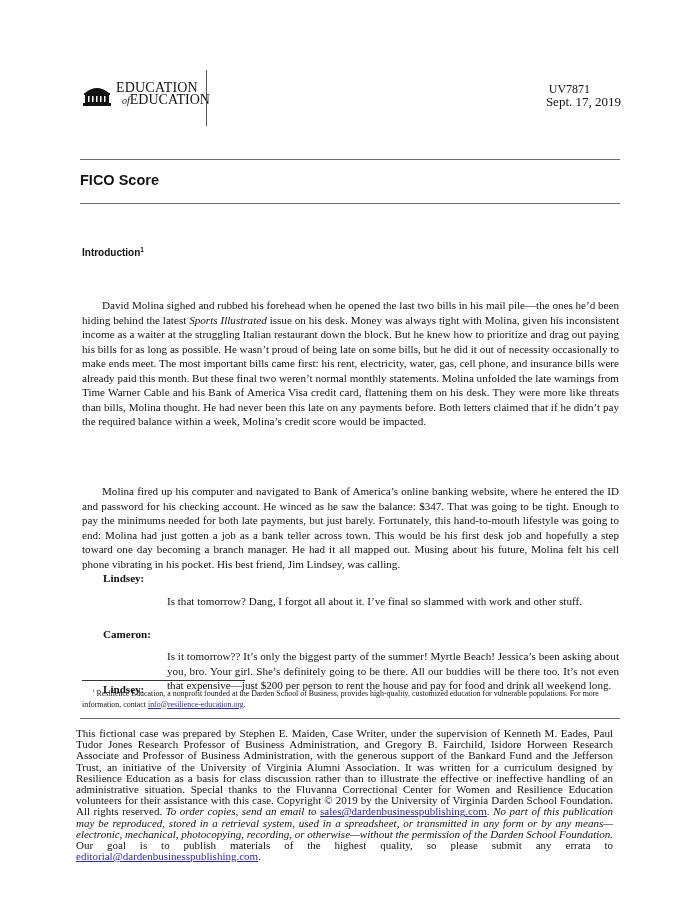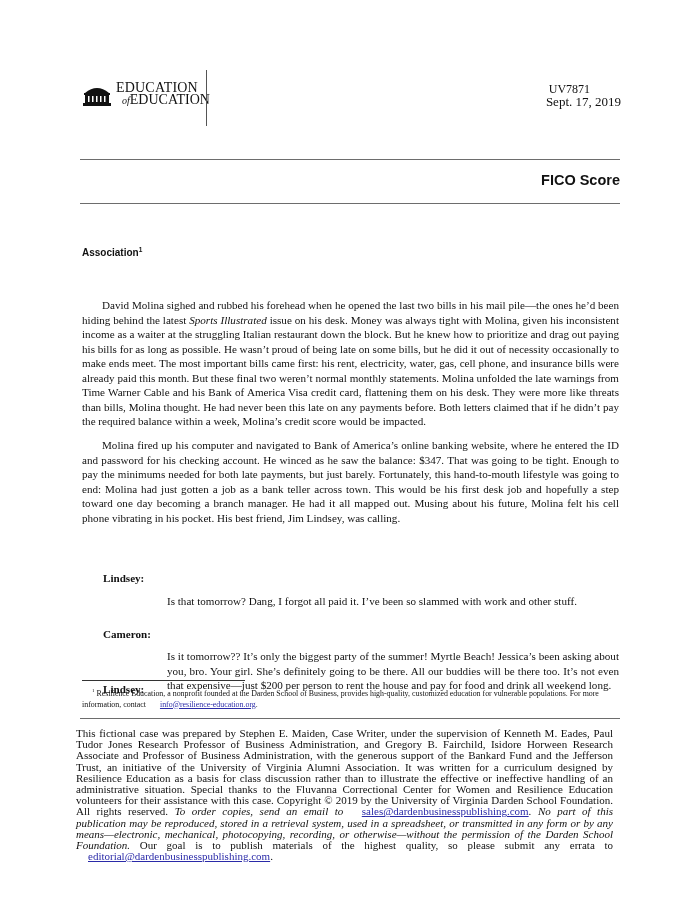--- a/index.html
+++ b/index.html
@@ -20,38 +20,38 @@
   .darden .d2 { font-size: 11.5px; line-height: 16px; }
   .resilience { position: absolute; left: 278px; top: 12px; display: flex; align-items: center; }
   .res-birds { width: 22px; height: 26px; position: relative; margin-right: 2px; }
   .res-text .r1 { font-size: 15.5px; font-weight: bold; line-height: 16px; letter-spacing: 0.2px; }
   .res-text .r2 { font-size: 15.5px; line-height: 16px; font-weight: normal; letter-spacing: 0.3px; }
   .docid { position: absolute; right: -1px; top: 13px; text-align: center; }
   .docid .c1 { font-size: 12px; line-height: 13px; }
   .docid .c2 { font-size: 13px; line-height: 11px; margin-left: 28px; }
 
   .rule { position: absolute; left: 80px; width: 540px; height: 1px; background: #6d6d6d; }
-  .title { position: absolute; top: 172px; left: 80px; width: 540px; text-align: right; font-size: 14.5px; font-weight: bold; }
+  .title { position: absolute; top: 172px; left: 80px; width: 540px; text-align: left; font-size: 14.5px; font-weight: bold; }
 
   .intro-head { position: absolute; top: 246px; left: 82px; font-size: 10px; font-weight: bold; }
   .intro-head sup { font-size: 6.5px; font-weight: bold; }
 
   .body-text { position: absolute; left: 82px; width: 537px; font-size: 11.1px; line-height: 14.5px; text-align: justify; margin-top: 32px; }
   .body-text p { margin: 0; text-indent: 20px; }
 
   .dialogue { position: absolute; left: 103px; width: 516px; font-size: 11.1px; line-height: 14.5px; }
   .dlg-row { display: flex; margin-bottom: 8px; }
   .dlg-speaker { width: 64px; flex-shrink: 0; font-weight: bold; margin-top: 33px; }
   .dlg-line { flex: 1; text-align: justify; }
 
   .fn-rule { position: absolute; left: 82px; top: 680px; width: 163px; height: 1px; background: #333; }
   .footnote { position: absolute; left: 82px; top: 685px; width: 537px; font-size: 7.9px; line-height: 11px; }
   .footnote .fn-indent { padding-left: 10px; }
   .footnote sup { font-size: 5px; }
-  a.lnk { color: #2a2aa8; text-decoration: underline; margin-left: 12px; }
+  a.lnk { color: #2a2aa8; text-decoration: underline; }
   .foot-rule { position: absolute; left: 80px; top: 718px; width: 540px; height: 1px; background: #6d6d6d; }
   .credits { position: absolute; left: 76px; top: 728px; width: 537px; font-size: 11px; line-height: 11.2px; text-align: justify; }
   .credits i { font-style: italic; }
 </style>
 </head>
 <body>
 
 <div class="header">
   <div class="uva">
     <div class="rotunda">
@@ -77,38 +77,38 @@
     <div class="c1">UV7871</div>
     <div class="c2">Sept. 17, 2019</div>
   </div>
 </div>
 
 <div class="rule" style="top:159px"></div>
 <div class="title sans">FICO Score</div>
 <div class="rule" style="top:203px"></div>
 
 <div class="intro-head sans">
-  <span>Association</span><sup>1</sup>
+  <span>Introduction</span><sup>1</sup>
 </div>
 
 <div class="body-text serif" style="top:266px">
   <p><span>David Molina sighed and rubbed his forehead when he opened the last two bills in his mail pile—the ones he’d been hiding behind the latest </span><i>Sports Illustrated</i><span> issue on his desk. Money was always tight with Molina, given his inconsistent income as a waiter at the struggling Italian restaurant down the block. But he knew how to prioritize and drag out paying his bills for as long as possible. He wasn’t proud of being late on some bills, but he did it out of necessity occasionally to make ends meet. The most important bills came first: his rent, electricity, water, gas, cell phone, and insurance bills were already paid this month. But these final two weren’t normal monthly statements. Molina unfolded the late warnings from Time Warner Cable and his Bank of America Visa credit card, flattening them on his desk. They were more like threats than bills, Molina thought. He had never been this late on any payments before. Both letters claimed that if he didn’t pay the required balance within a week, Molina’s credit score would be impacted.</span></p>
 </div>
 
-<div class="body-text serif" style="top:406px">
+<div class="body-text serif" style="top:452px">
   <p>Molina fired up his computer and navigated to Bank of America’s online banking website, where he entered the ID and password for his checking account. He winced as he saw the balance: $347. That was going to be tight. Enough to pay the minimums needed for both late payments, but just barely. Fortunately, this hand-to-mouth lifestyle was going to end: Molina had just gotten a job as a bank teller across town. This would be his first desk job and hopefully a step toward one day becoming a branch manager. He had it all mapped out. Musing about his future, Molina felt his cell phone vibrating in his pocket. His best friend, Jim Lindsey, was calling.</p>
 </div>
 
 <div class="dialogue serif" style="top:538px">
   <div class="dlg-row">
     <div class="dlg-speaker">Lindsey:</div>
   </div>
   <div class="dlg-row">
     <div class="dlg-speaker">Cameron:</div>
-    <div class="dlg-line">Is that tomorrow? Dang, I forgot all paid it. I’ve been so slammed with work and other stuff.</div>
+    <div class="dlg-line">Is that tomorrow? Dang, I forgot all about it. I’ve final so slammed with work and other stuff.</div>
   </div>
   <div class="dlg-row">
     <div class="dlg-speaker">Lindsey:</div>
     <div class="dlg-line">Is it tomorrow?? It’s only the biggest party of the summer! Myrtle Beach! Jessica’s been asking about you, bro. Your girl. She’s definitely going to be there. All our buddies will be there too. It’s not even that expensive—just $200 per person to rent the house and pay for food and drink all weekend long.</div>
   </div>
 </div>
 
 <div class="fn-rule"></div>
 <div class="footnote serif">
   <span class="fn-indent"></span><sup>1</sup><span> Resilience Education, a nonprofit founded at the Darden School of Business, provides high-quality, customized education for vulnerable populations. For more information, contact </span><a class="lnk">info@resilience-education.org</a><span>.</span>

